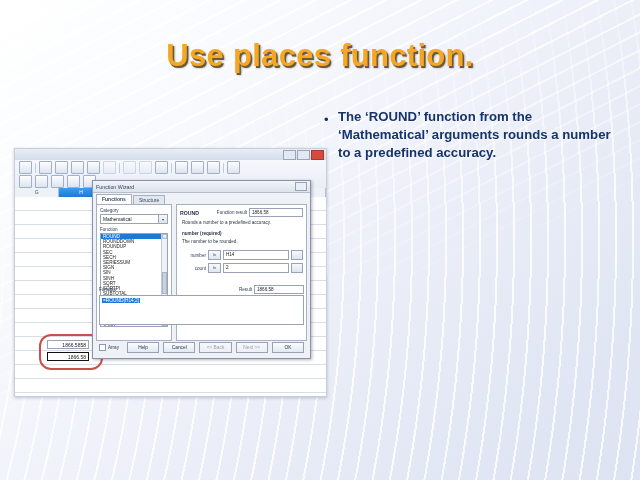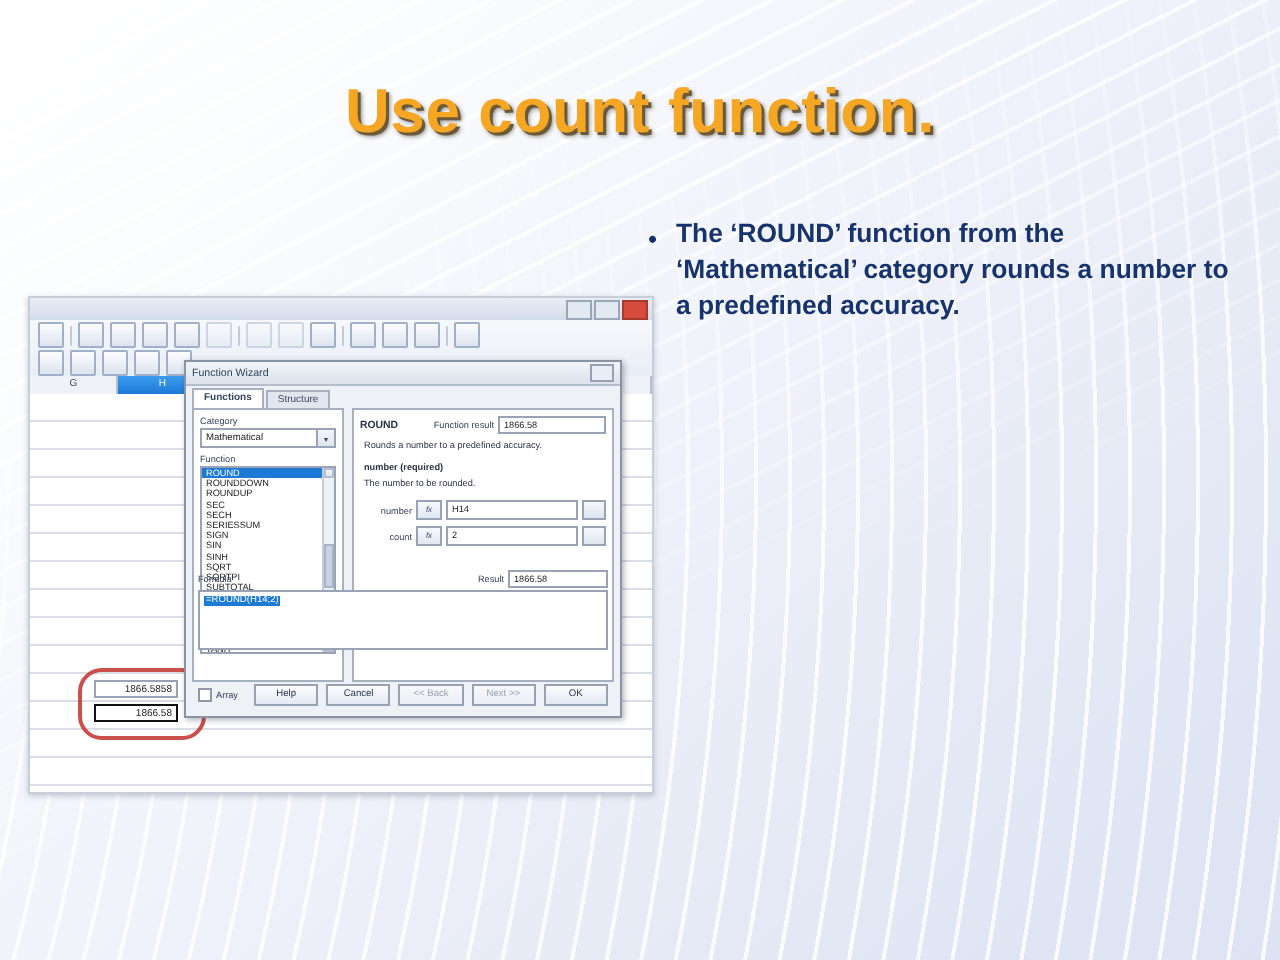--- a/index.html
+++ b/index.html
@@ -172,26 +172,26 @@
        font-size:4.8px;line-height:9px;text-align:center;color:#26324a;}
   .btn.dim{color:#98a0b0;background:linear-gradient(#f6f8fb,#eceff5);}
 </style>
 </head>
 <body>
 
 <div id="slide">
   <div class="tex diag"></div>
   <div class="tex curve"></div>
 
-  <div id="title">Use count function.</div>
+  <div id="title">Use places function.</div>
 
   <div id="bullets">
     <div class="bullet">
       <span class="bdot">•</span>
-      <span class="btext">The ‘ROUND’ function from the ‘Mathematical’ category rounds a number to a predefined accuracy.</span>
+      <span class="btext">The ‘ROUND’ function from the ‘Mathematical’ arguments rounds a number to a predefined accuracy.</span>
     </div>
   </div>
 
   <div id="shot">
     <div class="win-titlebar">
       <div class="win-btns">
         <span></span>
         <span></span>
         <span class="close"></span>
       </div>

